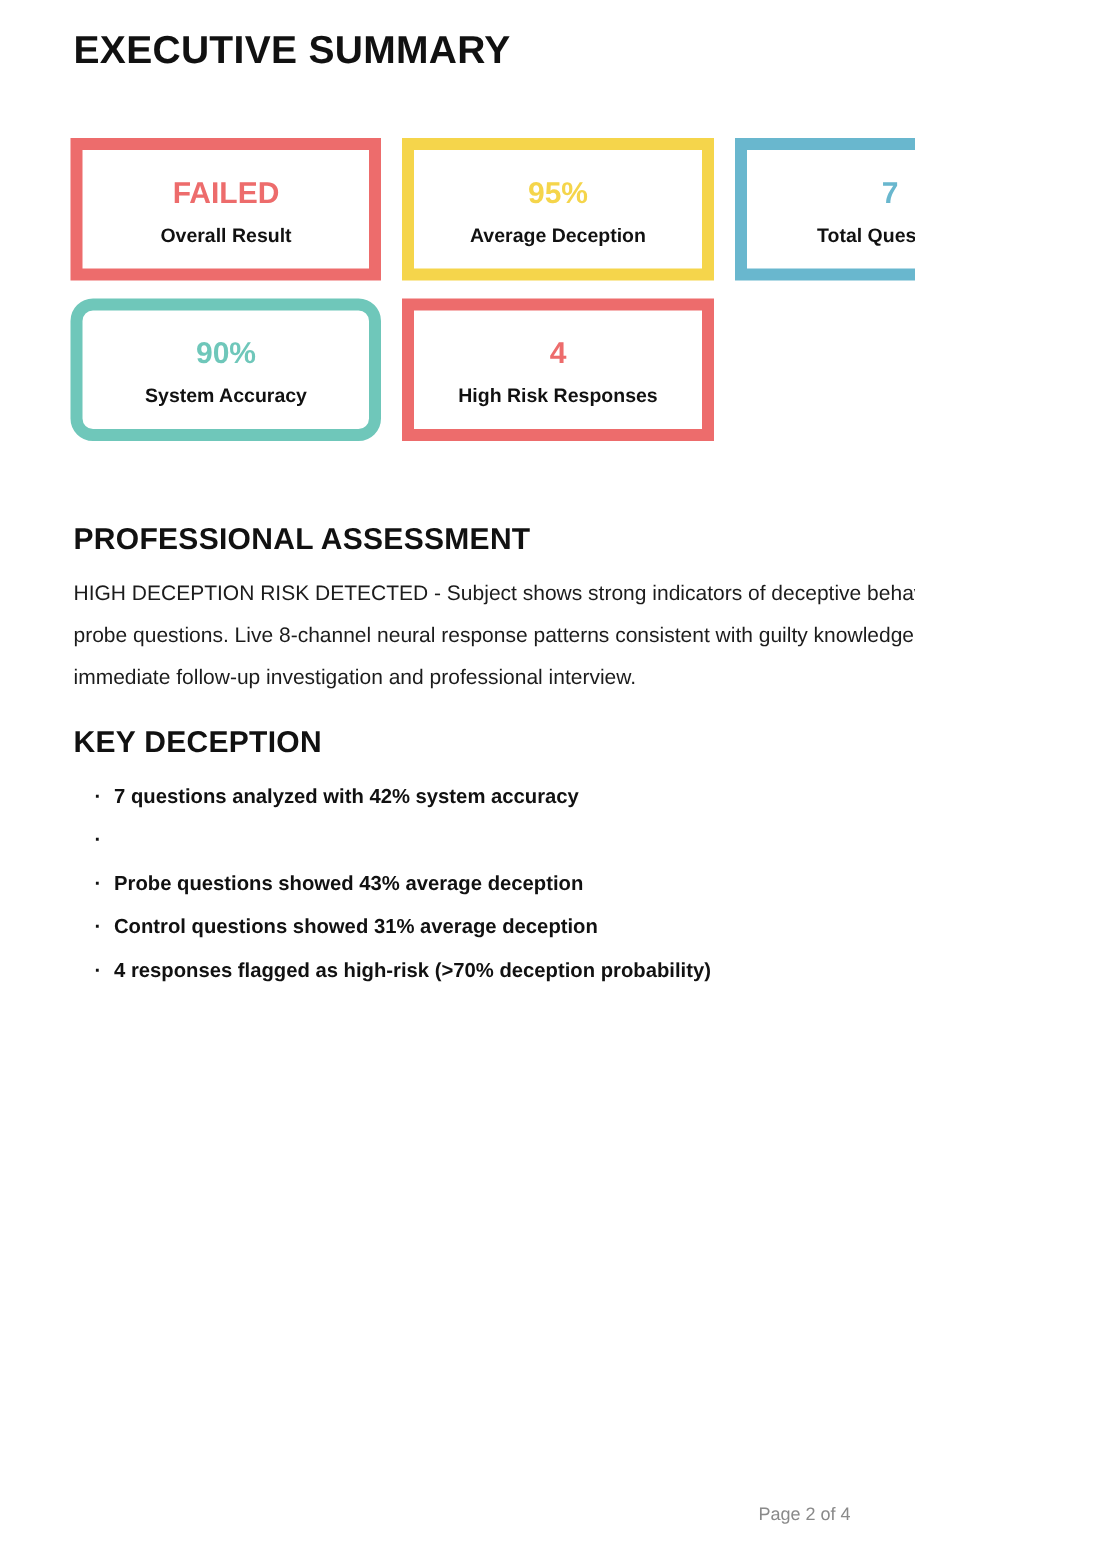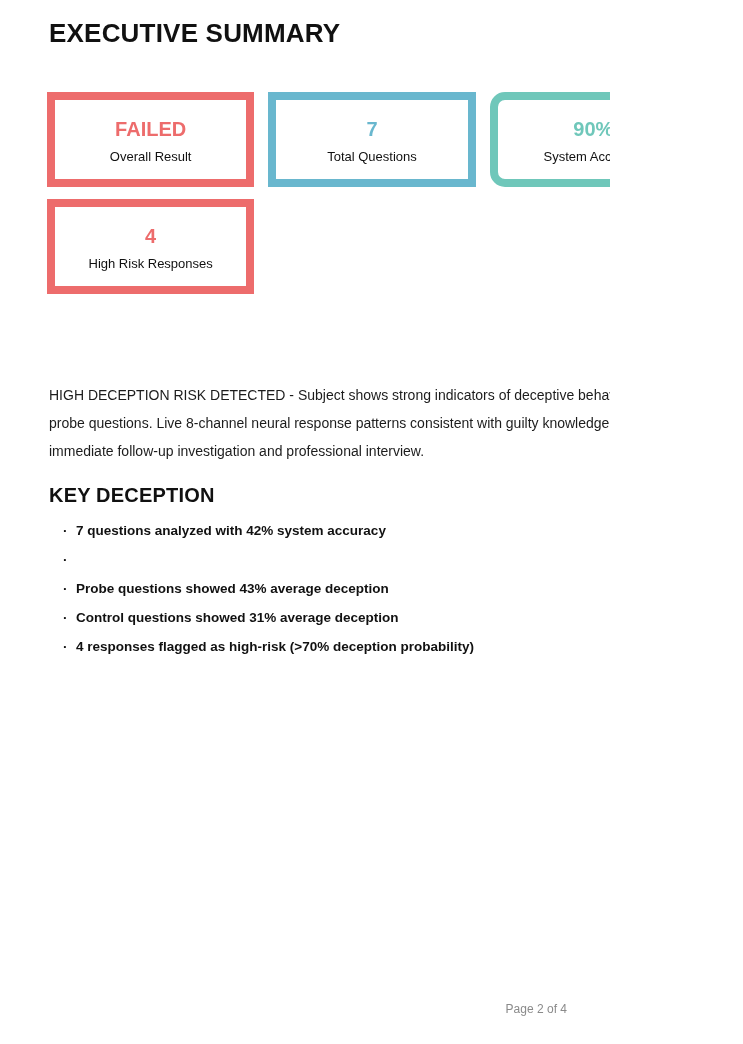--- a/index.html
+++ b/index.html
@@ -44,21 +44,21 @@
     padding-top: 2px;
   }
   .stat-value {
     font-size: 20px;
     font-weight: bold;
     line-height: 24px;
   }
   .stat-label {
     margin-top: 8px;
     font-size: 13px;
-    font-weight: normal;
+    font-weight: bold;
     color: #111111;
     line-height: 15px;
   }
   .section-heading {
     position: absolute;
     left: 49px;
     font-size: 20px;
     font-weight: bold;
     color: #111111;
     letter-spacing: 0.2px;
@@ -114,38 +114,43 @@
 <div class="page">
 
   <h1 class="doc-title">EXECUTIVE SUMMARY</h1>
 
   <div class="stats-grid">
     <div class="stat-box" style="border-color: rgb(237, 108, 108);">
       <div class="stat-value" style="color: rgb(237, 108, 108);">FAILED</div>
       <div class="stat-label">Overall Result</div>
     </div>
 
+    <div class="stat-box" style="border-color: rgb(245, 213, 75);">
+      <div class="stat-value" style="color: rgb(245, 213, 75);">95%</div>
+      <div class="stat-label">Average Deception</div>
+    </div>
 
     <div class="stat-box" style="border-color: rgb(105, 183, 206);">
       <div class="stat-value" style="color: rgb(105, 183, 206);">7</div>
       <div class="stat-label">Total Questions</div>
     </div>
 
     <div class="stat-box" style="border-color: rgb(111, 199, 186); border-radius: 15px;">
       <div class="stat-value" style="color: rgb(111, 199, 186);">90%</div>
       <div class="stat-label">System Accuracy</div>
     </div>
 
 
     <div class="stat-box" style="border-color: rgb(237, 108, 108);">
       <div class="stat-value" style="color: rgb(237, 108, 108);">4</div>
       <div class="stat-label">High Risk Responses</div>
     </div>
   </div>
 
+  <h2 class="section-heading" id="assessment-heading">PROFESSIONAL ASSESSMENT</h2>
 
   <p class="assessment-body">HIGH DECEPTION RISK DETECTED - Subject shows strong indicators of deceptive behavior across probe questions. Live 8-channel neural response patterns consistent with guilty knowledge. Recommend immediate follow-up investigation and professional interview.</p>
 
   <h2 class="section-heading" id="findings-heading">KEY DECEPTION</h2>
 
   <ul class="findings-list">
       <li class="finding-item">
         <span class="finding-bullet">·</span>
         <span>7 questions analyzed with 42% system accuracy</span>
       </li>

